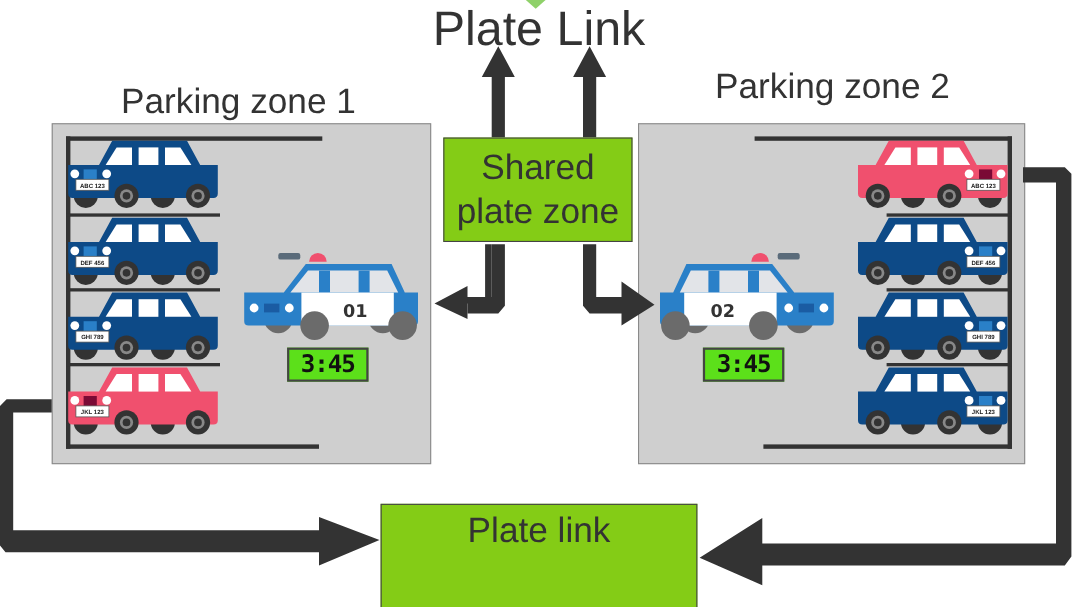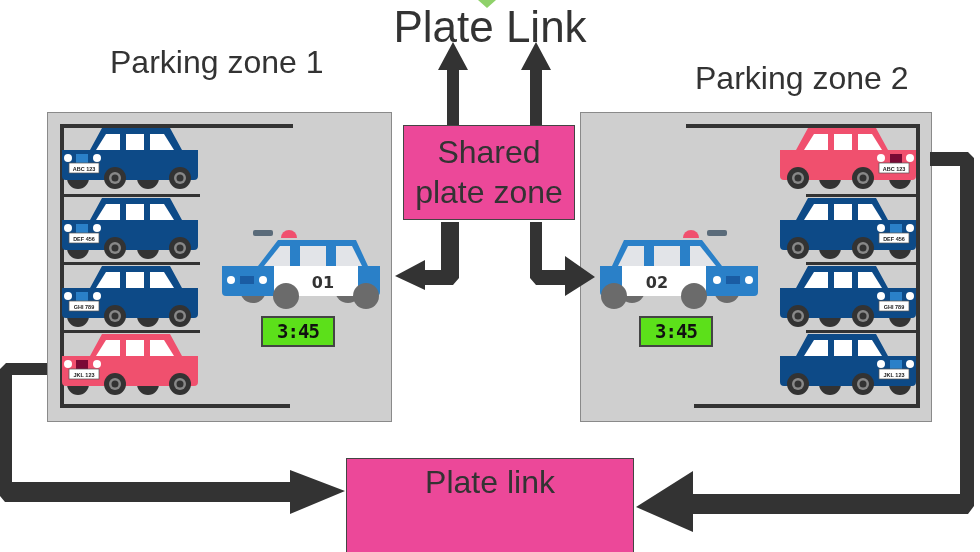--- a/index.html
+++ b/index.html
@@ -1,35 +1,35 @@
 <!DOCTYPE html>
 <html><head>
 <meta charset="utf-8">
 <style>
   html, body { margin:0; padding:0; background:#ffffff; }
   body { width:980px; height:552px; position:relative; overflow:hidden; font-family:"Liberation Sans", sans-serif; color:#333333; }
   .abs { position:absolute; }
   .title { font-size:44px; left:0; width:980px; text-align:center; top:2px; line-height:50px; }
   .zone-label { font-size:32px; line-height:36px; }
-  .box { position:absolute; background:#ec4899; border:1.5px solid #444; text-align:center; color:#333; }
+  .box { position:absolute; background:#84cc16; border:1.5px solid #444; text-align:center; color:#333; }
   .box span { display:block; }
   .zone { position:absolute; background:#cfcfcf; border:1.5px solid #8a8a8a; }
   svg { position:absolute; left:0; top:0; }
   .plate-text { font-family:"Liberation Sans", sans-serif; font-size:5.5px; font-weight:bold; fill:#222; }
   .police-num { font-family:"DejaVu Sans", sans-serif; font-weight:bold; font-size:16px; fill:#333; }
-  .lcd { position:absolute; background:#5ce01a; border:2px solid #444; font-family:"DejaVu Sans Mono", monospace; font-size:19px; letter-spacing:-1px; color:#111; text-align:center; line-height:27px; width:70px; height:27px; font-weight:bold; }
+  .lcd { position:absolute; background:#5ce01a; border:2px solid #444; font-family:"DejaVu Sans Mono", monospace; font-size:22px; letter-spacing:-1px; color:#111; text-align:center; line-height:27px; width:70px; height:27px; font-weight:bold; }
 </style>
 </head>
 <body>
 
 <div class="abs title">Plate Link</div>
 <div class="abs" style="left:478px;top:0;width:0;height:0;border-left:9px solid transparent;border-right:9px solid transparent;border-top:8px solid #8fd16a;"></div>
 
-<div class="abs zone-label" style="left:110px;top:44px;text-align:right;">Parking zone 1</div>
-<div class="abs zone-label" style="left:650px;top:60px;margin-left:45px;">Parking zone 2</div>
+<div class="abs zone-label" style="left:110px;top:74px;text-align:right;">Parking zone 1</div>
+<div class="abs zone-label" style="left:650px;top:60px;">Parking zone 2</div>
 
 <div class="zone" style="left:47px;top:112px;width:343px;height:308px;"></div>
 <div class="zone" style="left:580px;top:112px;width:350px;height:308px;"></div>
 
 <svg width="980" height="552">
 
   <g fill="#333">
     <rect x="60" y="124" width="233" height="4"></rect>
     <rect x="60" y="124" width="4" height="284"></rect>
     <rect x="60" y="194" width="140" height="3"></rect>

